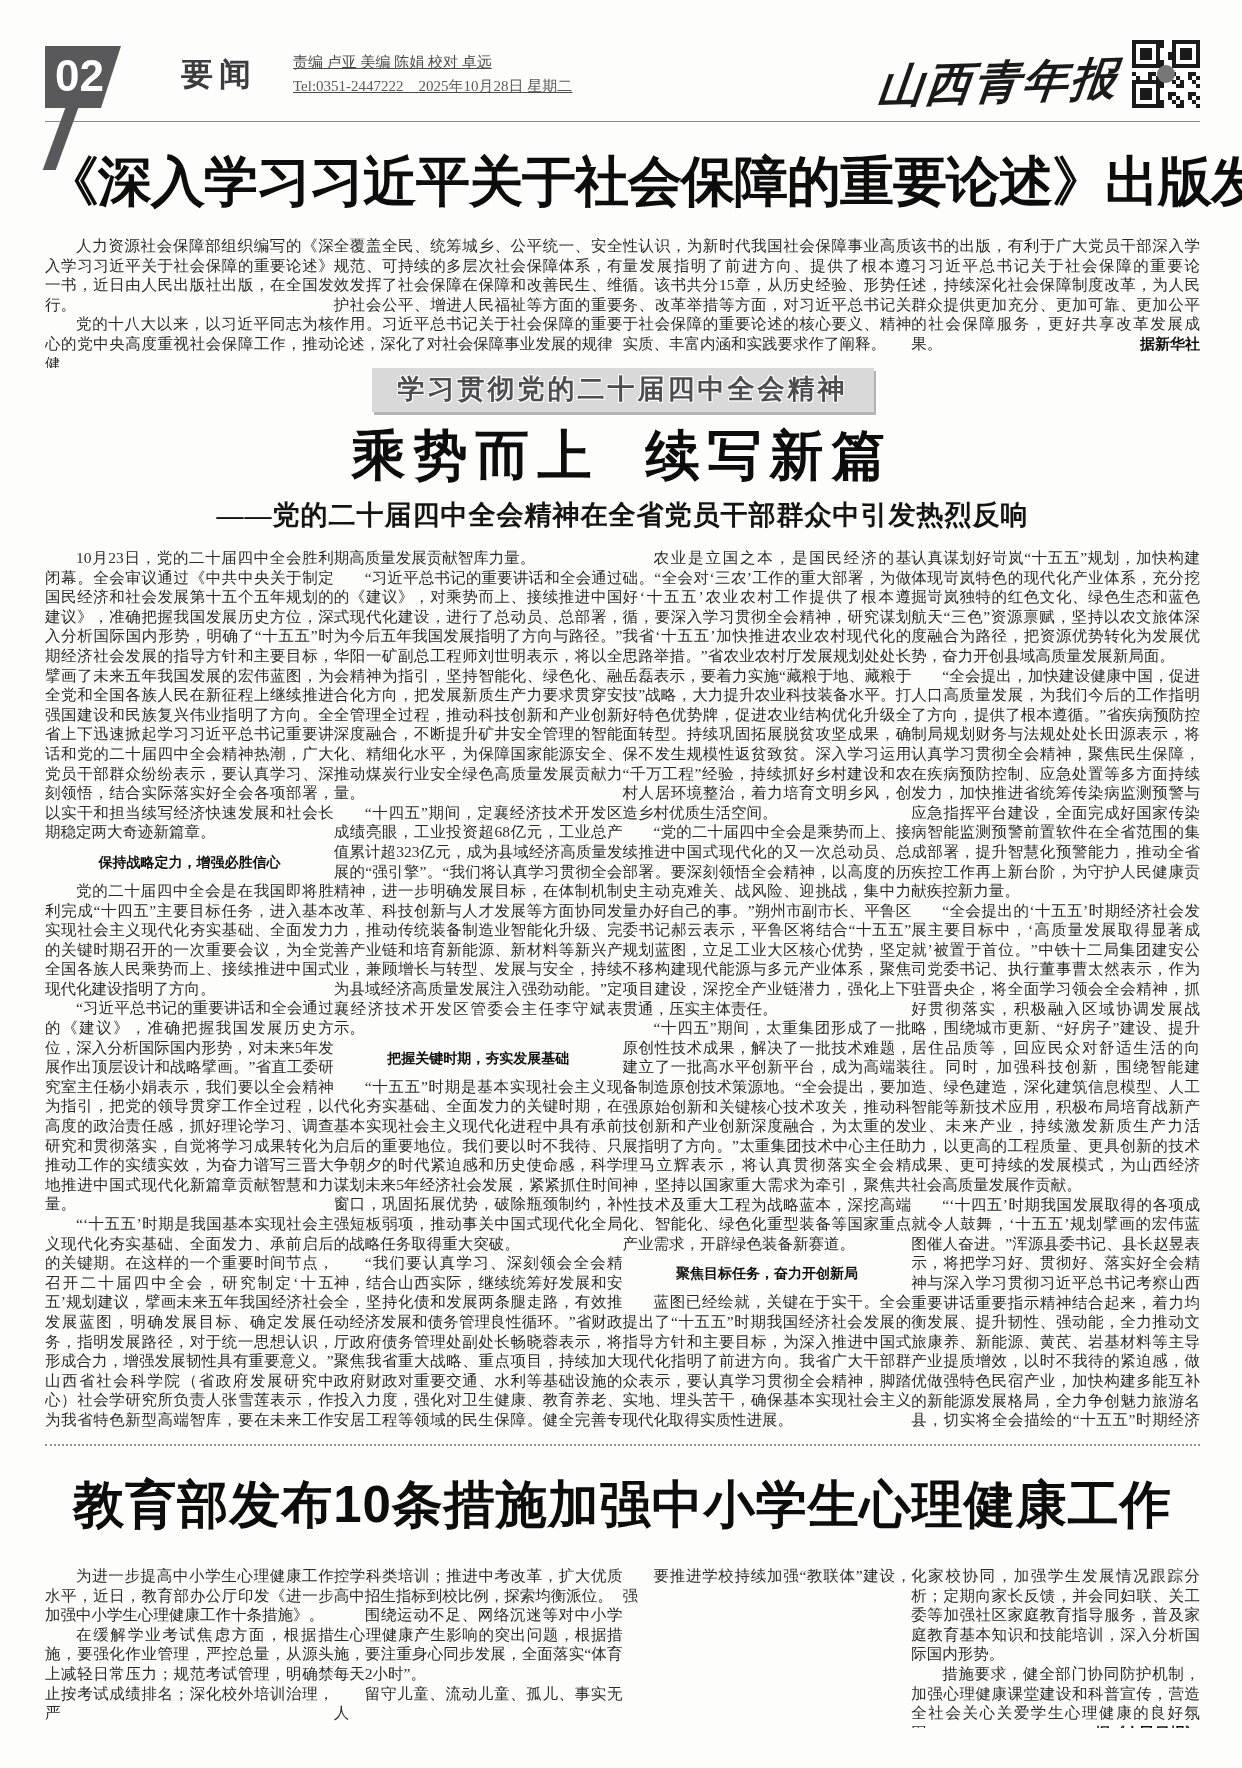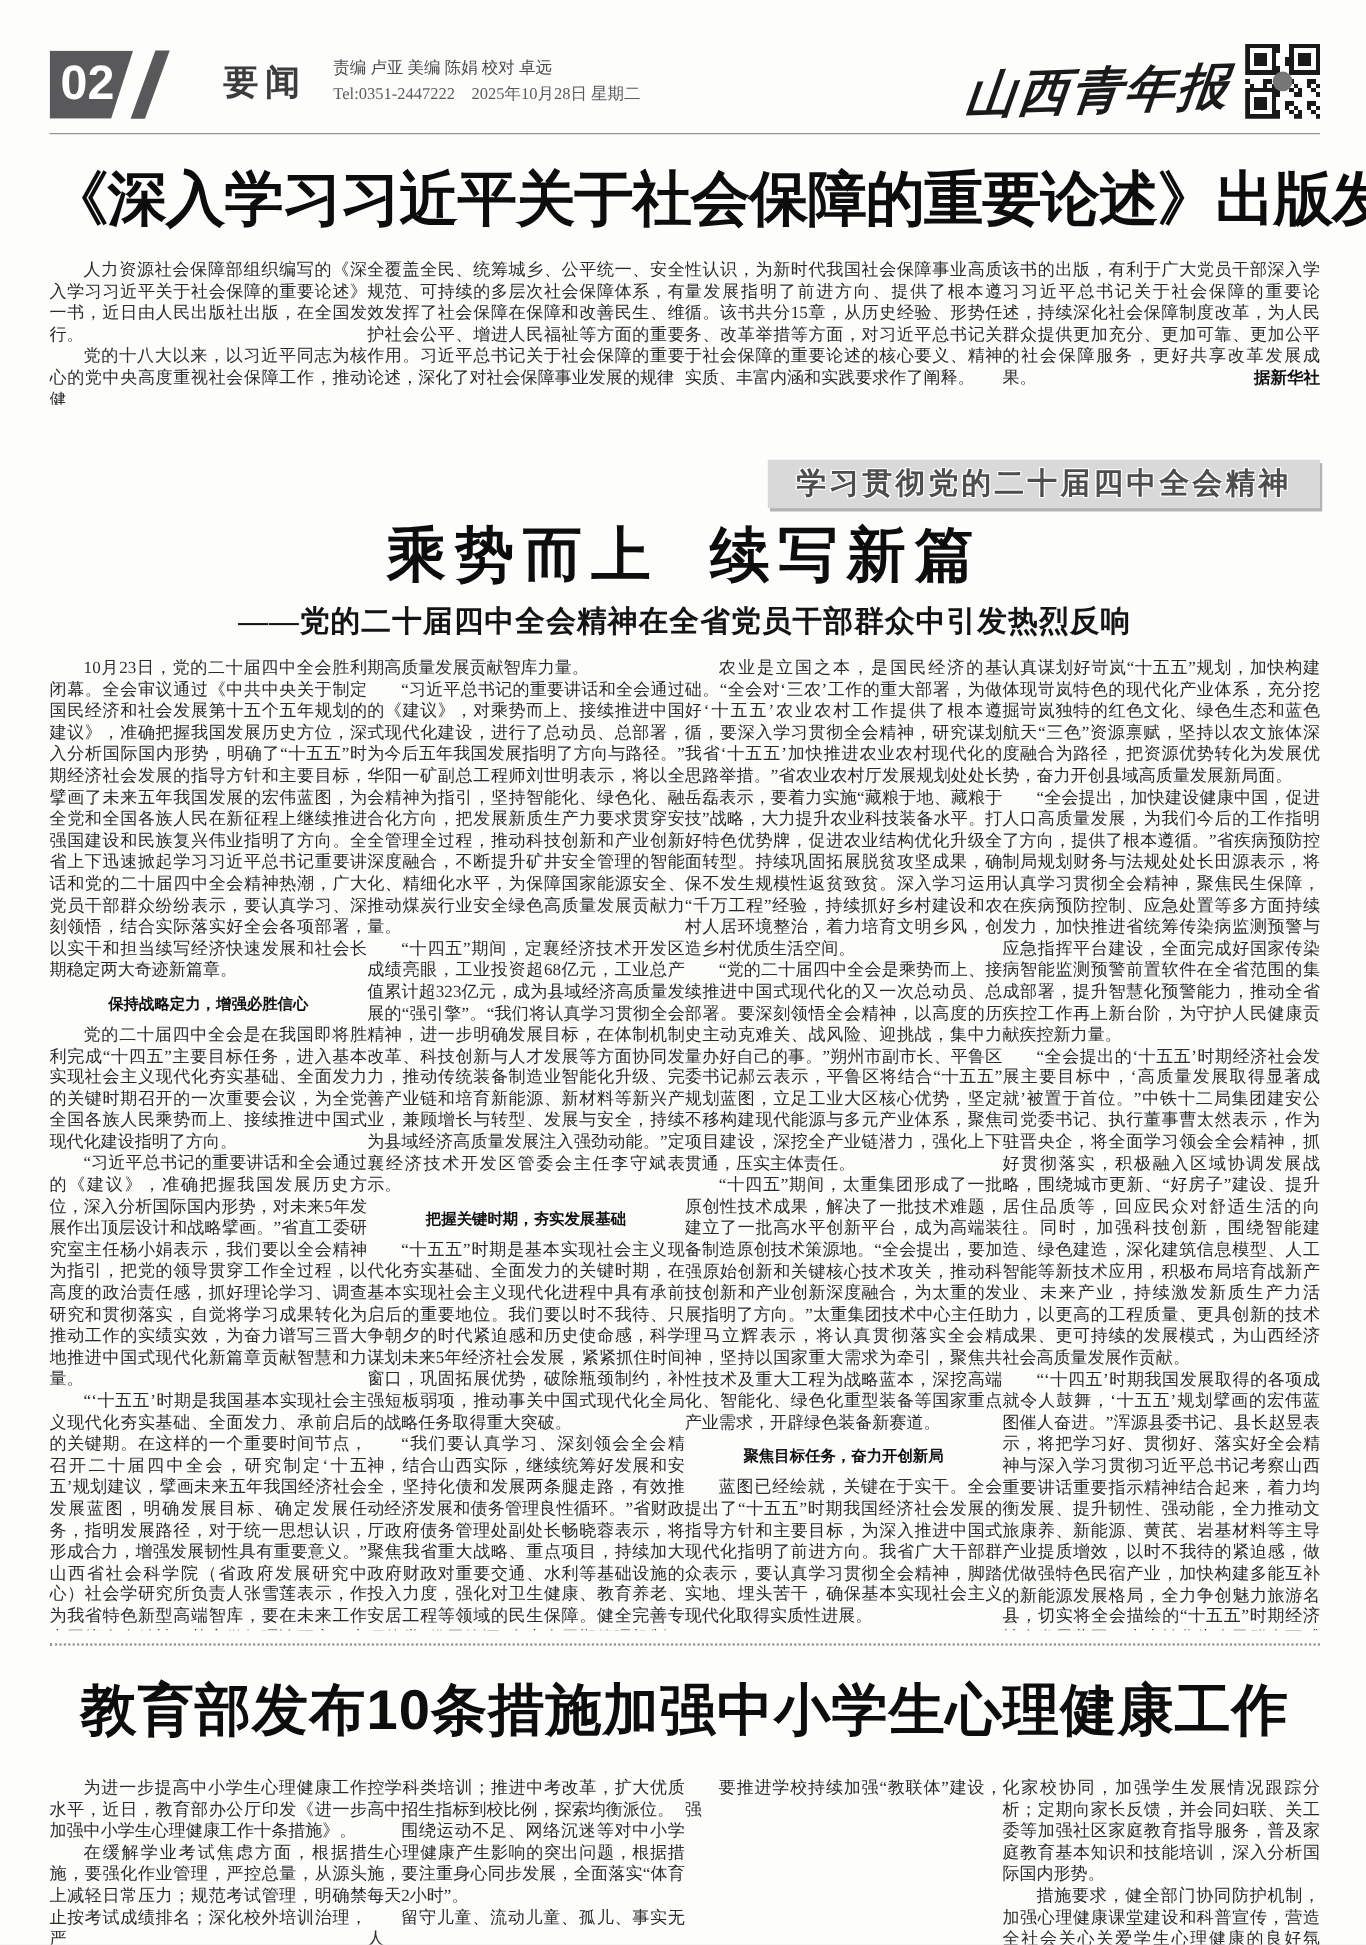--- a/index.html
+++ b/index.html
@@ -10,33 +10,33 @@
     width:1242px; height:1768px;
     margin:0 auto;
     background:#fdfdfc;
     padding:34px 42px 0 45px;
     overflow:hidden;
     font-family:"Liberation Serif","DejaVu Serif",serif;
     color:#2b2b2b;
   }
   
   .header { display:flex; align-items:flex-start; height:88px; border-bottom:1px solid #8a8a8a; }
-  .pagenum-wrap { display:flex; align-items:flex-end; margin-top:12px; }
+  .pagenum-wrap { display:flex; align-items:flex-start; margin-top:12px;flex-direction:column; }
   .pagenum-box {
     width:76px; height:62px; background:#59595c;
     clip-path:polygon(0 0,100% 0,calc(100% - 20px) 100%,0 100%);
     color:#fff; font-family:"Liberation Sans","DejaVu Sans",sans-serif;
     font-weight:bold; font-size:44px; line-height:60px; text-align:left; padding-left:10px;
   }
   .pagenum-slash { width:13px; height:62px; background:#59595c; transform:skewX(-20deg); margin-left:9px; }
   .section-title {
     font-size:32px; font-weight:bold; color:#3c3c3e; letter-spacing:6px;
     margin:10px 0 0 60px; line-height:60px;
   }
-  .header-meta { margin:16px 0 0 24px; font-size:15px; color:#4a4a4a; line-height:24px; white-space:nowrap; }
+  .header-meta { margin:16px 0 0 36px; font-size:15px; color:#4a4a4a; line-height:24px; white-space:nowrap;text-decoration:underline; }
   .header-meta .row2 { color:#5a5a5a; }
   .masthead-wrap { margin-left:auto; display:flex; align-items:flex-start; }
   .masthead {
     font-family:"DejaVu Serif","Liberation Serif",serif;
     font-style:italic; font-weight:bold; font-size:46px; color:#1a1a1a;
     transform:skewX(-8deg) rotate(-2deg); margin:18px 14px 0 0; letter-spacing:2px;
   }
   .qr { position:relative; width:68px; height:68px; margin-top:6px; background:#fff; }
   .qr svg { display:block; }
   .qr-center { position:absolute; left:50%; top:50%; width:18px; height:18px; margin:-9px 0 0 -9px; border-radius:50%; background:#777; }
@@ -53,21 +53,21 @@
   .col p { font-size:15.5px; line-height:19.6px; text-indent:2em; }
   .col p.pc { text-indent:0; }
   .col h4 {
     font-family:"Liberation Sans","DejaVu Sans",sans-serif;
     font-size:14px; font-weight:bold; color:#111;
     text-align:center; line-height:20px; margin:10px 0 9px 0;
   }
   .src { float:right; font-weight:bold; font-family:"Liberation Sans","DejaVu Sans",sans-serif; font-size:15px; color:#111; }
   .body1 { margin-top:22px; height:132px; }
   
-  .kicker-row { margin-top:50px; text-align:right; }
+  .kicker-row { text-align:center; }
   .kicker {
     display:inline-block; background:#d9d9d9; box-shadow:2px 3px 0 #b3b3b3;
     padding:3px 26px 5px 26px;
     font-family:"Liberation Sans","DejaVu Sans",sans-serif;
     font-weight:bold; font-size:27px; color:#4d4d4f; letter-spacing:3px;
     text-shadow:1px 1px 0 #fff,-1px -1px 0 #fff,1px -1px 0 #fff,-1px 1px 0 #fff;
   }
   .headline2 {
     margin-top:12px; text-align:center;
     font-family:"Liberation Sans","DejaVu Sans",sans-serif;

